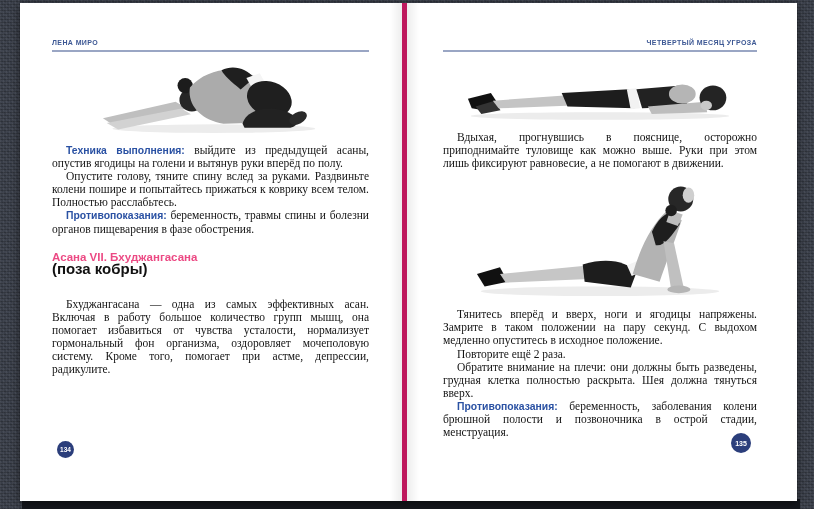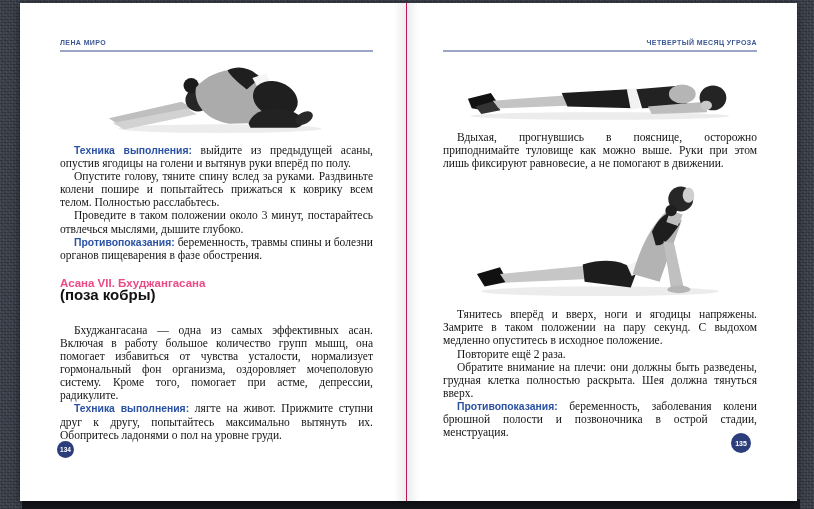--- a/index.html
+++ b/index.html
@@ -20,21 +20,21 @@
     background:#15171d; z-index:1;
   }
 
   .spread {
     position:absolute; left:20px; top:3px; width:777px; height:498px;
     display:flex; z-index:2; box-shadow:0 2px 8px rgba(0,0,0,.55);
     background:#ffffff;
   }
 
   .page { position:relative; height:498px; background:#fff; }
-  .page-left  { width:387px; padding:0 33px 0 40px; border-right:1px solid #be185d; }
+  .page-left  { width:387px; padding:0 33px 0 32px; border-right:5px solid #be185d; }
   .page-left::after {
     content:""; position:absolute; top:0; right:0; width:12px; height:100%;
     background:linear-gradient(to right, rgba(0,0,0,0), rgba(0,0,0,.07)); pointer-events:none;
   }
   .page-right { width:390px; padding:0 40px 16px 36px; }
   .page-right::before {
     content:""; position:absolute; top:0; left:0; width:12px; height:100%;
     background:linear-gradient(to left, rgba(0,0,0,0), rgba(0,0,0,.07)); pointer-events:none;
   }
 
@@ -93,30 +93,28 @@
           <path d="M 126,8 C 138,2 152,6 160,16 L 146,28 C 136,20 129,14 126,8 Z" fill="#1f1f1f"></path>
           <polygon points="152,16 166,11 171,20 157,25" fill="#f5f5f5"></polygon>
           <ellipse cx="176" cy="38" rx="24" ry="18" fill="#1f1f1f" transform="rotate(20 176 38)"></ellipse>
           <path d="M 148,64 C 152,48 178,44 196,52 C 208,58 208,66 198,68 L 150,68 Z" fill="#222222"></path>
           <ellipse cx="206" cy="58" rx="10" ry="6" fill="#2a2a2a" transform="rotate(-28 206 58)"></ellipse>
         </svg>
       </div>
 
       <p class="para"><span class="lead">Техника выполнения:</span><span> выйдите из предыдущей асаны, опустив ягодицы на голени и вытянув руки вперёд по полу.</span></p>
       <p class="para"><span>Опустите голову, тяните спину вслед за руками. Раздвиньте колени пошире и попытайтесь прижаться к коврику всем телом. Полностью расслабьтесь.</span></p>
-      <p class="para"><span>Проведите в таком положении около 3 минут, постарайтесь отвлечься мыслями, дышите глубоко.</span></p>
       <p class="para"><span class="lead">Противопоказания:</span><span> беременность, травмы спины и болезни органов пищеварения в фазе обострения.</span></p>
 
       <div class="section-heading">
         <div class="h-title">Асана VII. Бхуджангасана</div>
         <div class="h-sub">(поза кобры)</div>
       </div>
 
       <p class="para"><span>Бхуджангасана — одна из самых эффективных асан. Включая в работу большое количество групп мышц, она помогает избавиться от чувства усталости, нормализует гормональный фон организма, оздоровляет мочеполовую систему. Кроме того, помогает при астме, депрессии, радикулите.</span></p>
-      <p class="para"><span class="lead">Техника выполнения:</span><span> лягте на живот. Прижмите ступни друг к другу, попытайтесь максимально вытянуть их. Обопритесь ладонями о пол на уровне груди.</span></p>
 
       <div class="page-num left">
         <span>134</span>
       </div>
     </div>
 
     <div class="page page-right">
       <div class="running-head right">
         <span>ЧЕТВЕРТЫЙ МЕСЯЦ УГРОЗА</span>
       </div>

